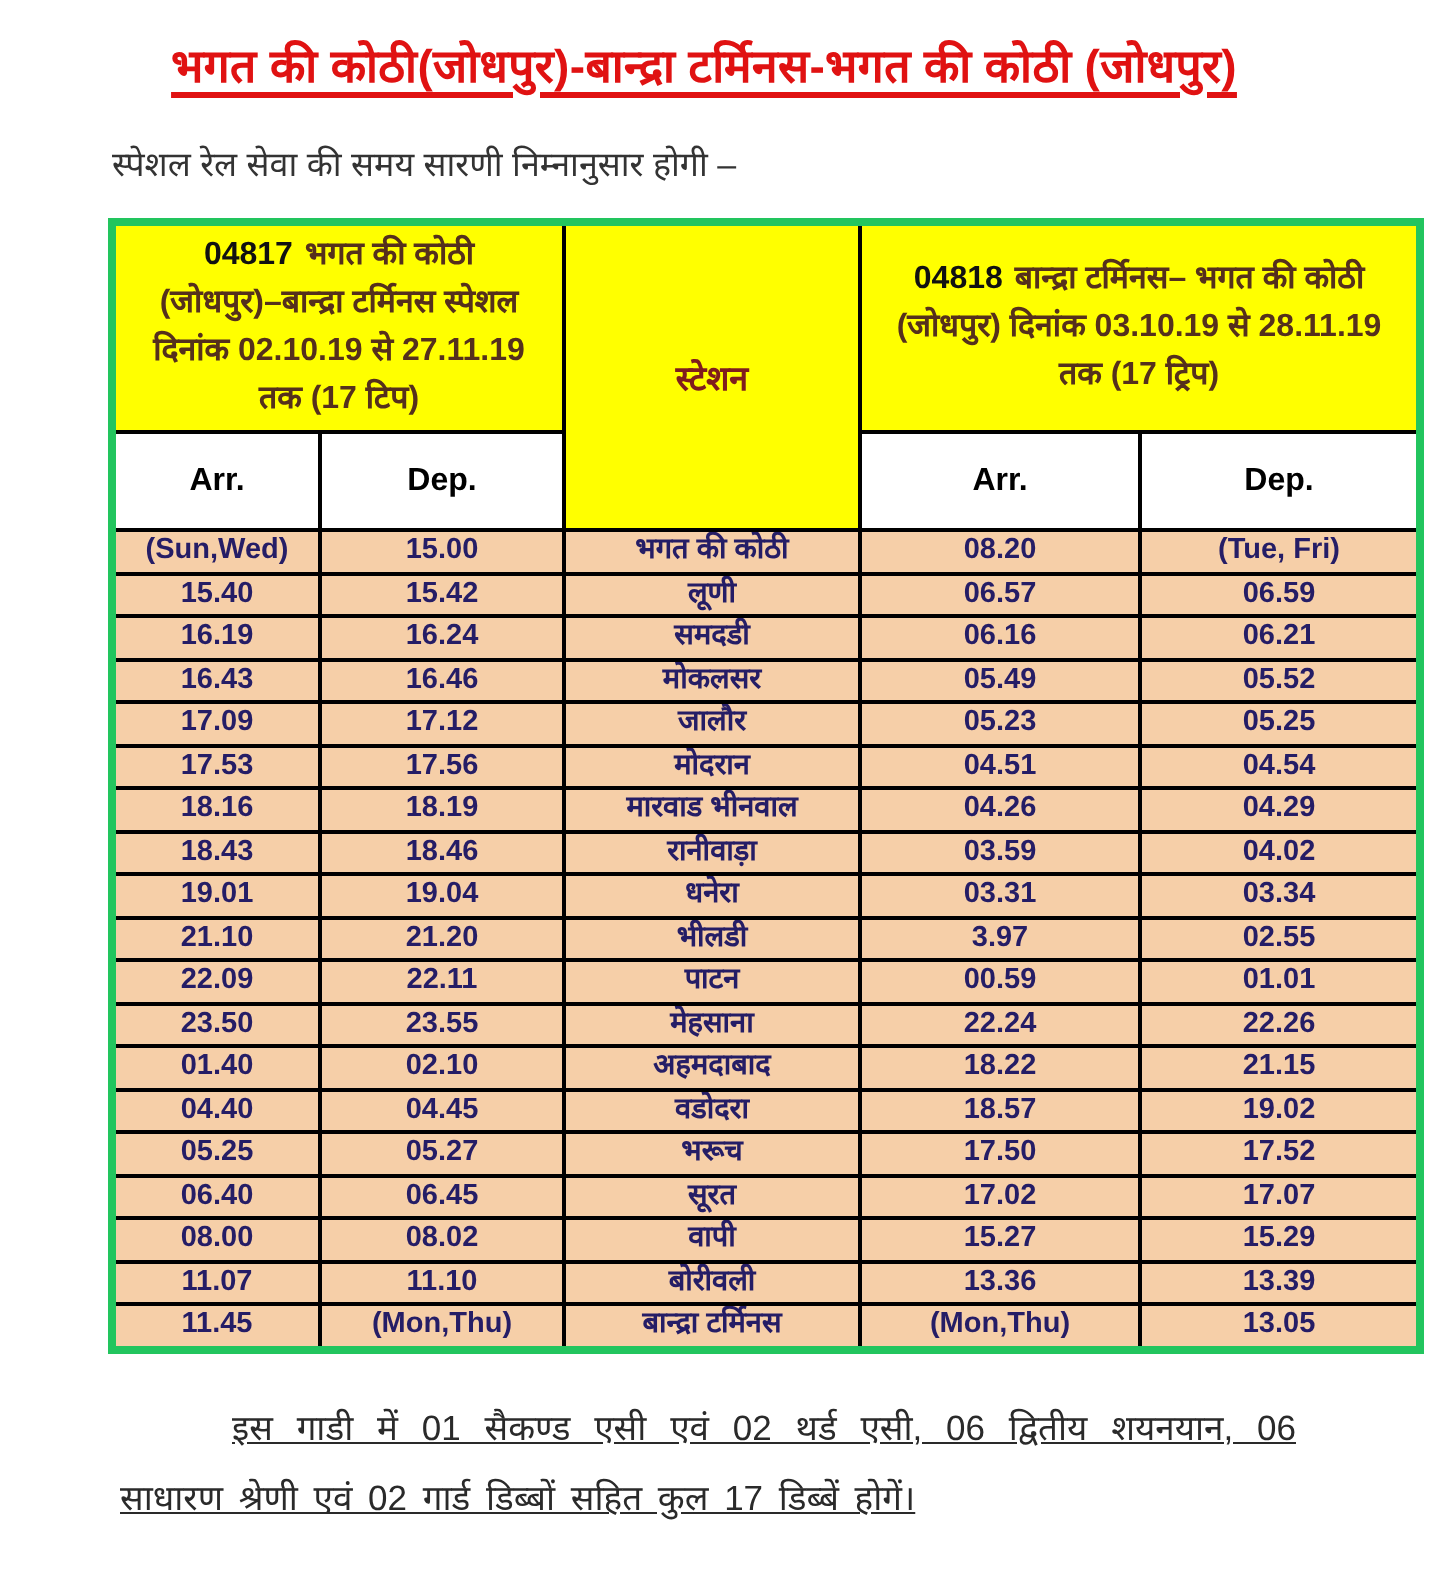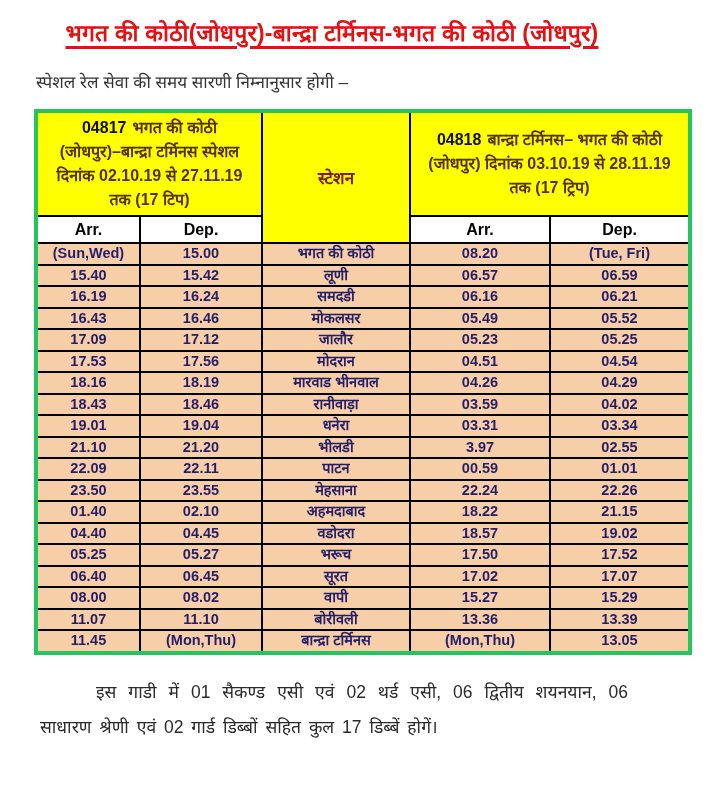--- a/index.html
+++ b/index.html
@@ -10,20 +10,21 @@
   body {
     width: 720px;
     height: 796px;
     font-family: "Liberation Sans", "DejaVu Sans", sans-serif;
     overflow: hidden;
   }
   .page {
     width: 664px;
     height: 796px;
     background: #ffffff;
+    margin-left: 20px;
   }
   .title {
     color: #e01212;
     font-size: 23px;
     font-weight: 800;
     text-align: center;
     margin: 0;
     text-decoration: underline;
     text-decoration-thickness: 2.5px;
     text-underline-offset: 5px;
@@ -72,21 +73,21 @@
     color: #111111;
     font-weight: 800;
     margin-right: 6px;
   }
   tr.subhead th {
     background: #ffffff;
     color: #000000;
     font-size: 16px;
     font-weight: 700;
     height: 23px;
-    padding: 1px 2px;
+    padding: 12px 2px;
     text-align: center;
   }
   table.timetable td {
     background: #f6cfa8;
     color: #251d66;
     font-weight: 700;
     font-size: 14.5px;
     text-align: center;
     height: 19.5px;
     padding: 0 2px;
@@ -94,20 +95,21 @@
   }
   .footer {
     font-size: 17.5px;
     color: #2a2a2a;
     margin: 20px 36px 0 40px;
     text-indent: 56px;
     text-align: justify;
     line-height: 2.05;
     word-spacing: 3px;
     font-weight: 500;
+    text-decoration: underline;
   }
 </style>
 </head>
 <body>
 
 <div class="page">
 
   <h1 class="title title1">भगत की कोठी(जोधपुर)-बान्द्रा टर्मिनस-भगत की कोठी (जोधपुर)</h1>
 
   <p class="subtitle">स्पेशल रेल सेवा की समय सारणी निम्नानुसार होगी –</p>

